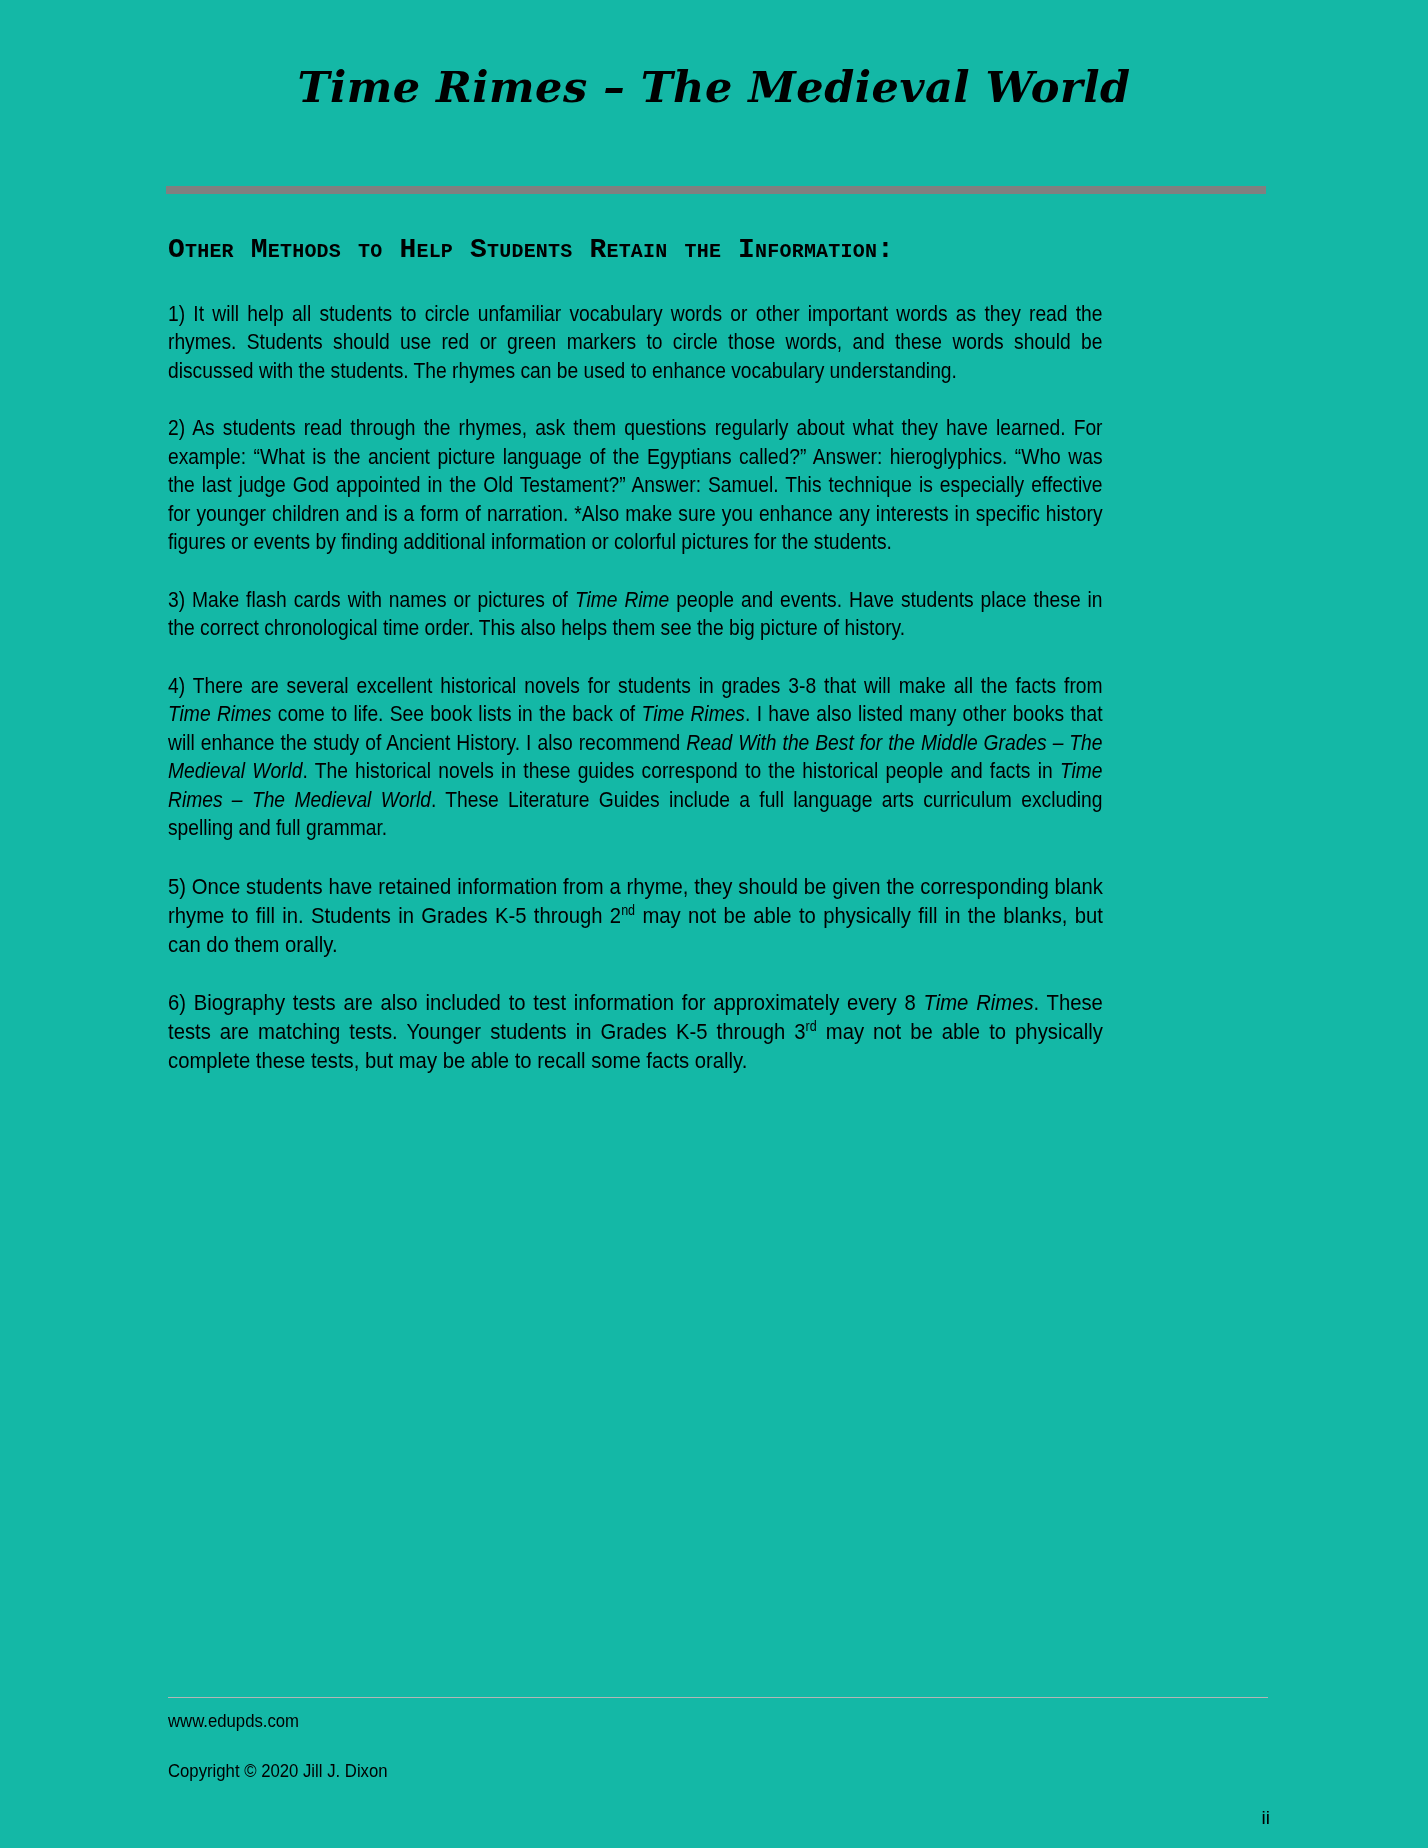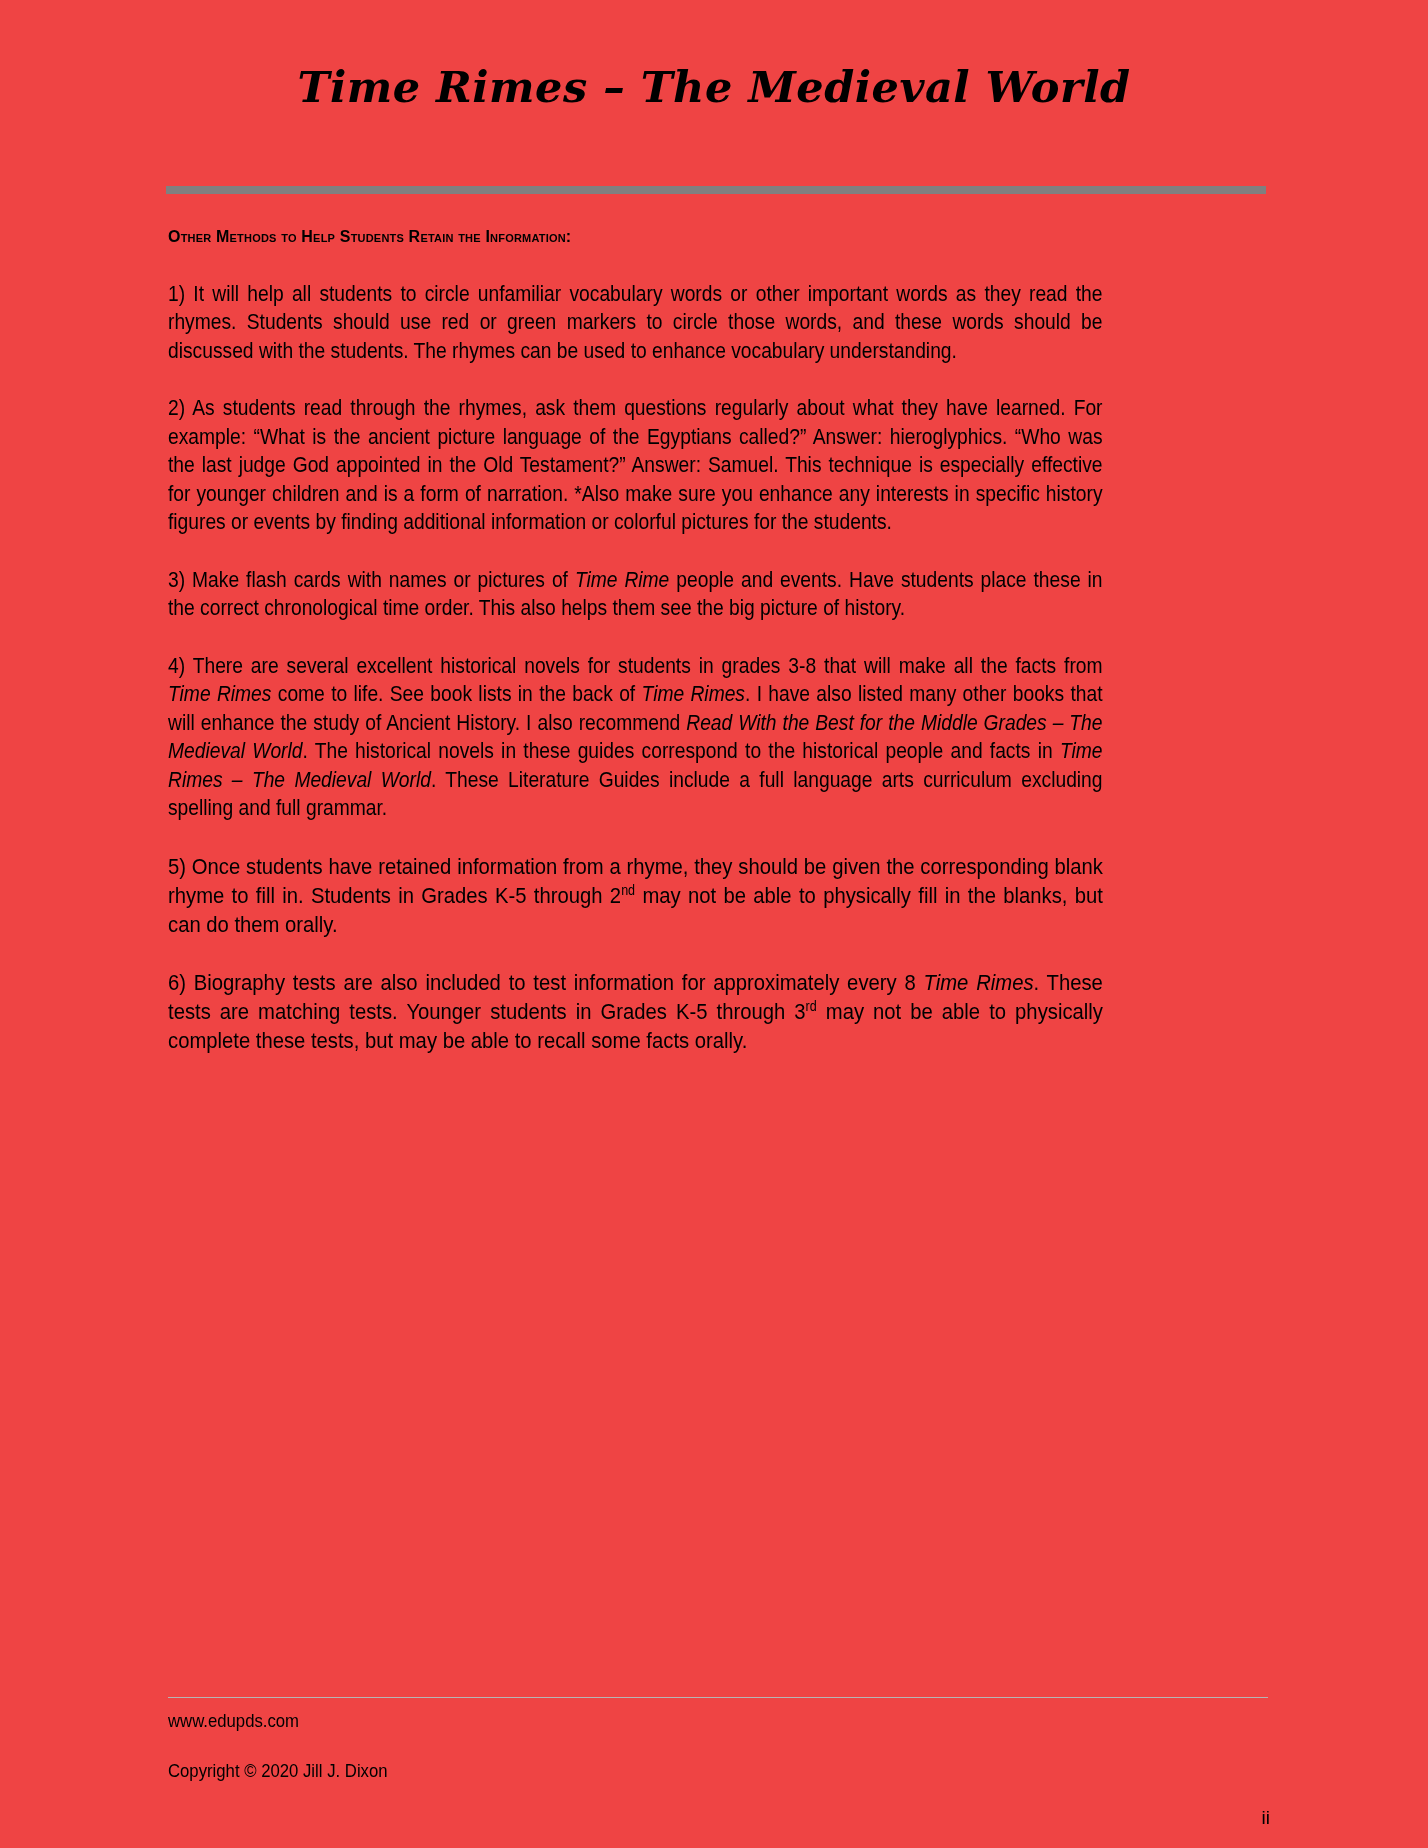--- a/index.html
+++ b/index.html
@@ -4,21 +4,21 @@
 <style>
   html, body {
     margin: 0;
     padding: 0;
     background: #ffffff;
   }
   .page {
     position: relative;
     width: 1428px;
     height: 1848px;
-    background: #ef4444;
+    background: #14b8a6;
     box-sizing: border-box;
     overflow: hidden;
   }
 
   
   .doc-title {
     position: absolute;
     top: 62px;
     left: 0;
     width: 1428px;
@@ -42,27 +42,27 @@
 
   
   .content {
     position: absolute;
     top: 224px;
     left: 168px;
     width: 935px;
   }
 
   .section-heading {
-    font-family: Liberation Sans, sans-serif;
+    font-family: Liberation Mono, monospace;
     font-weight: 700;
-    font-size: 16px;
+    font-size: 28px;
     font-variant: small-caps;
     letter-spacing: 0.2px;
     color: #000000;
-    margin: 4px 0 34px 0;
+    margin: 11px 0 34px 0;
     line-height: 1.1;
   }
 
   p.para {
     font-family: "Liberation Sans", "DejaVu Sans", sans-serif;
     font-size: 22.5px;
     line-height: 28.5px;
     color: #000000;
     text-align: justify;
     margin: 0 0 29px 0;

